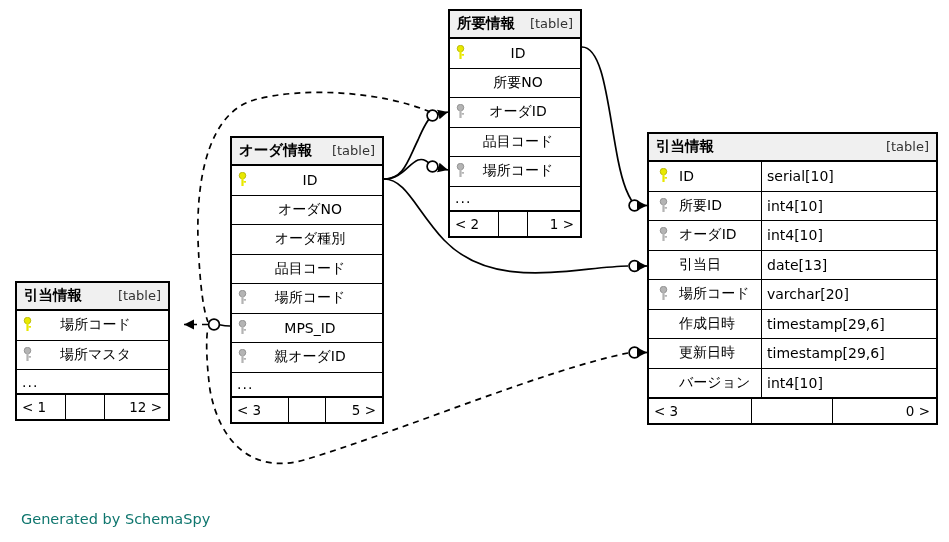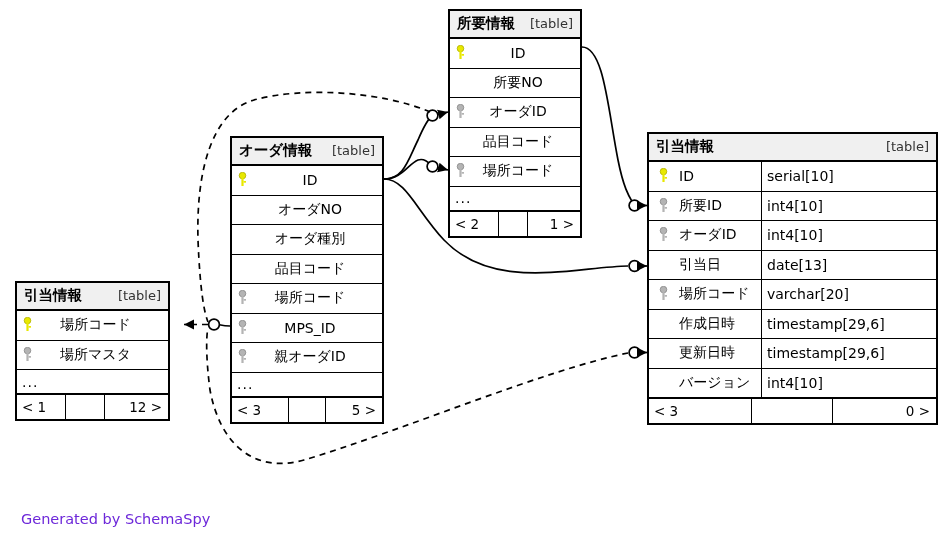--- a/index.html
+++ b/index.html
@@ -44,21 +44,21 @@
                 padding-left:5px;border-bottom:1.6px solid #000;
                 font-size:14px;color:#000;letter-spacing:1px;box-sizing:border-box;}
 
   .footer-row{height:25px;display:flex;align-items:center;
               border-top:1.6px solid #000;box-sizing:border-box;font-size:13.5px;}
   .f-left{padding-left:5px;display:flex;align-items:center;height:100%;box-sizing:border-box;}
   .f-mid{border-left:1.6px solid #000;border-right:1.6px solid #000;height:100%;box-sizing:border-box;}
   .f-right{flex:1 1 auto;display:flex;align-items:center;justify-content:flex-end;
            padding-right:6px;height:100%;box-sizing:border-box;}
 
-  .credit{position:absolute;font-size:14.5px;color:#6d28d9;}
+  .credit{position:absolute;font-size:14.5px;color:#0f766e;}
 </style>
 </head>
 <body>
 
 <div id="canvas">
 
   <svg id="edges" viewBox="0 0 949 542" xmlns="http://www.w3.org/2000/svg">
     <defs>
       <marker id="arrowL" markerWidth="11" markerHeight="11" refX="10" refY="5.5" orient="auto" markerUnits="userSpaceOnUse">
         <path d="M10,5.5 L0,0.6 L0,10.4 Z" fill="#000"></path>

